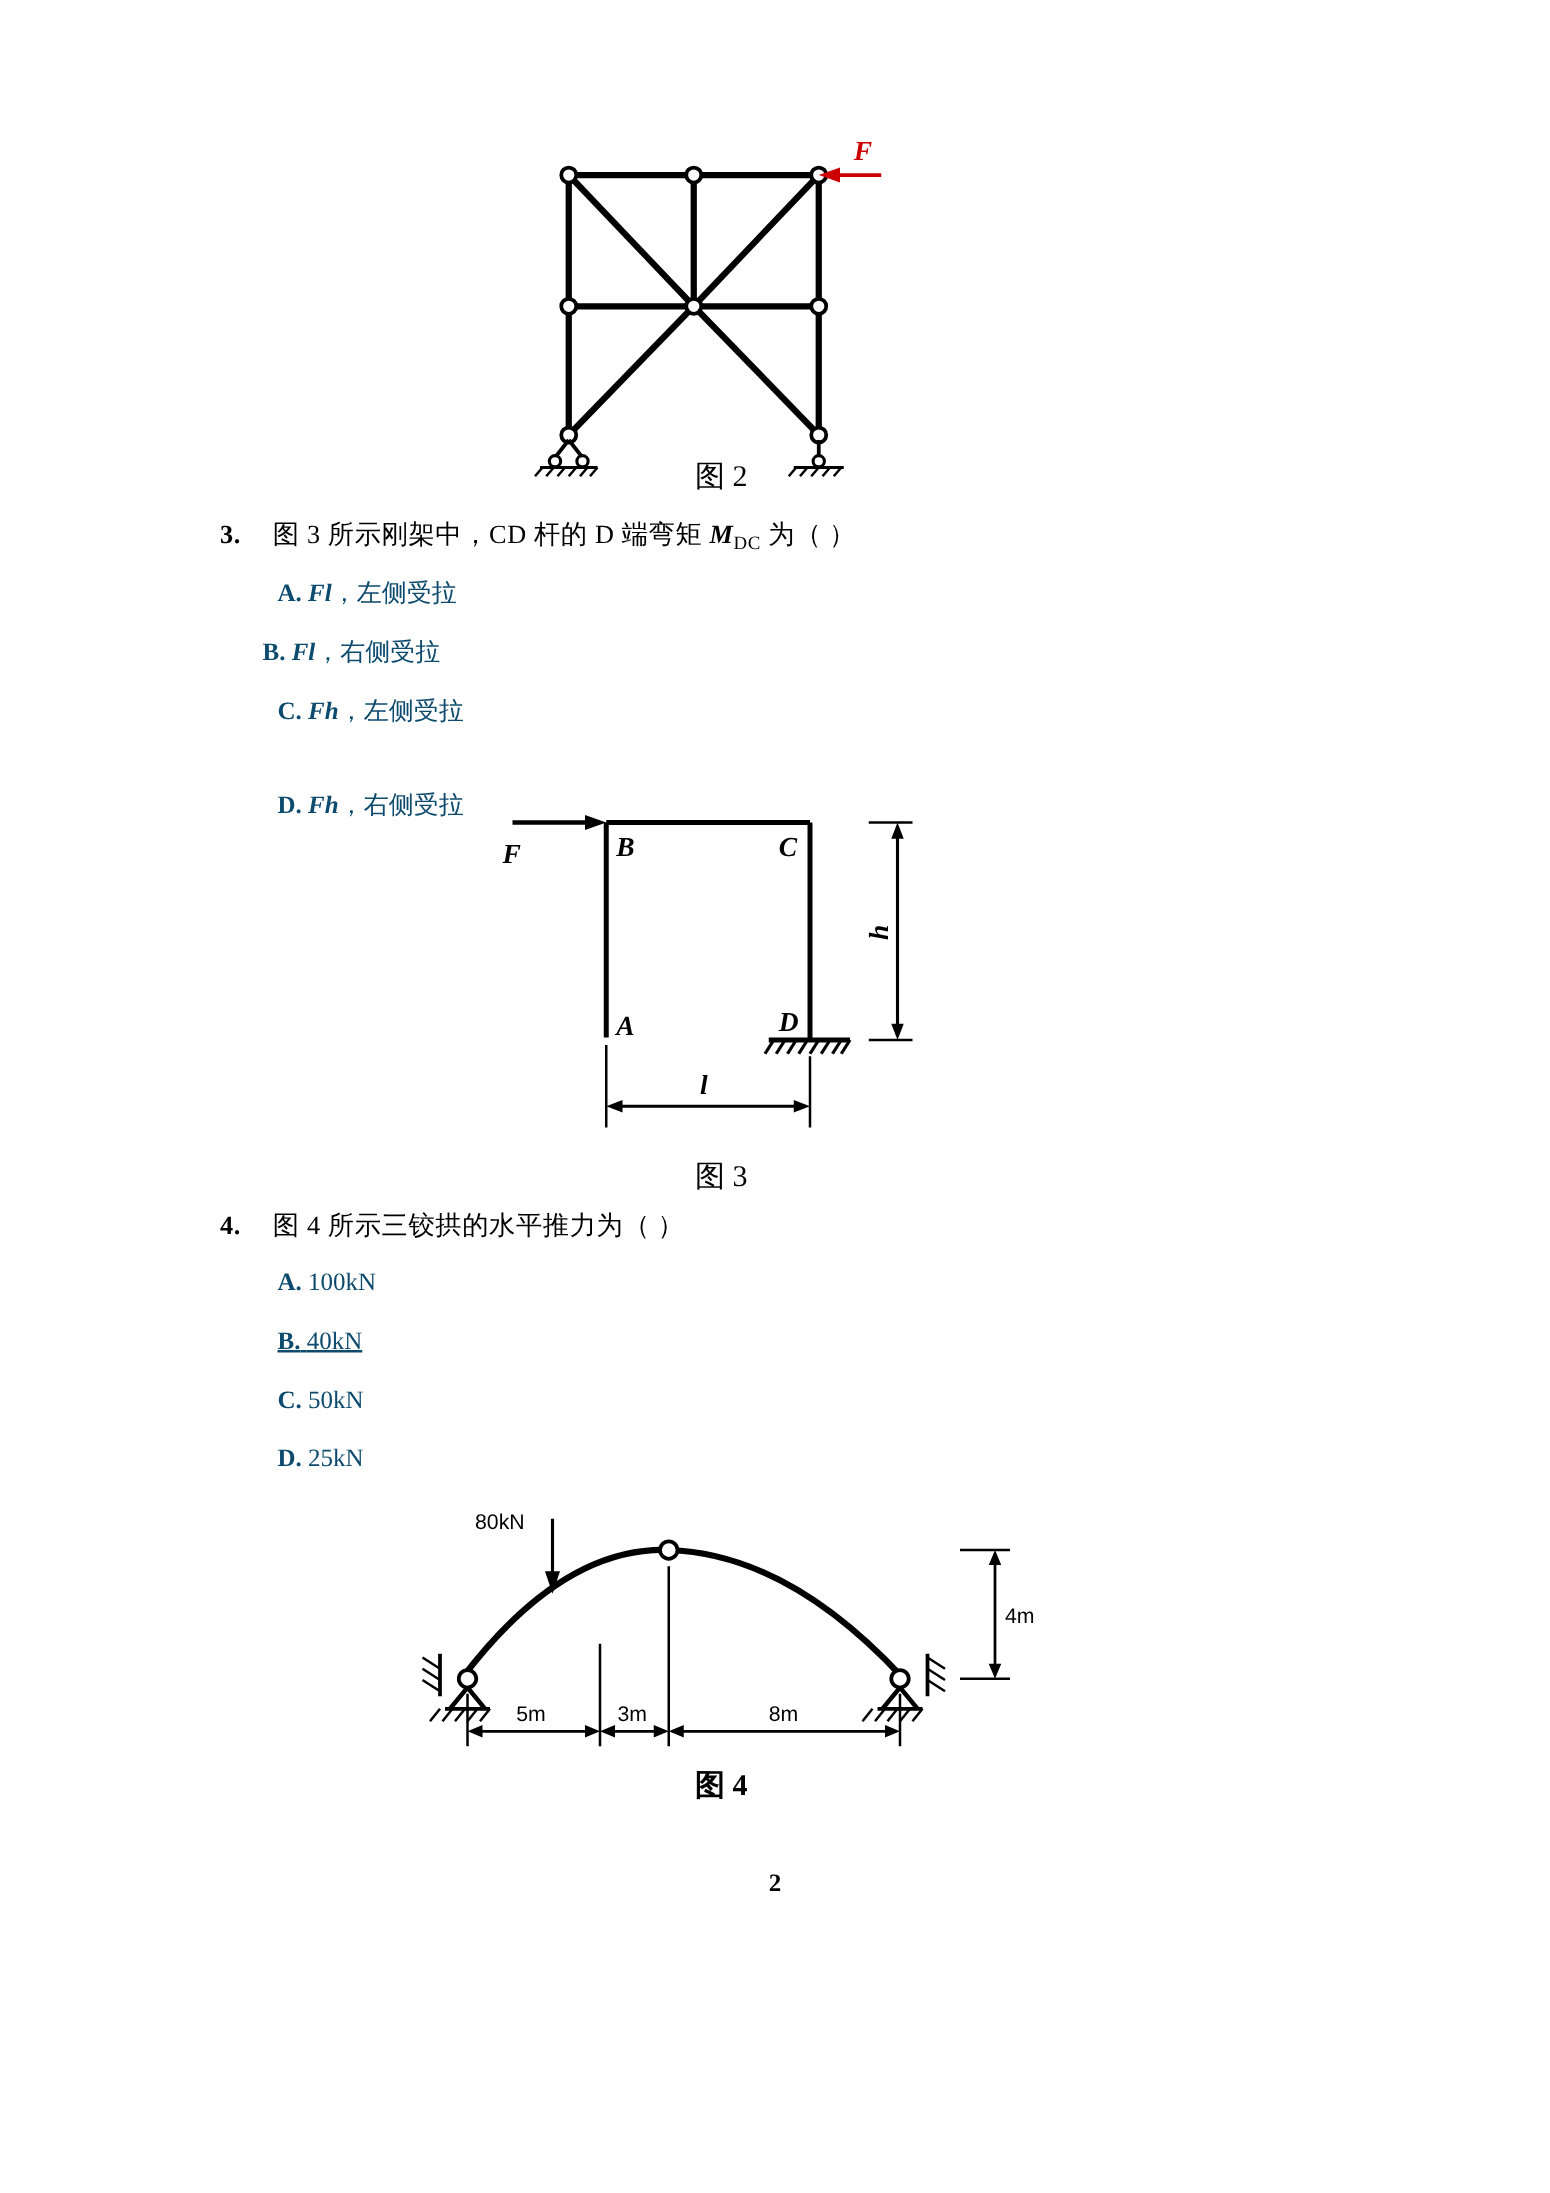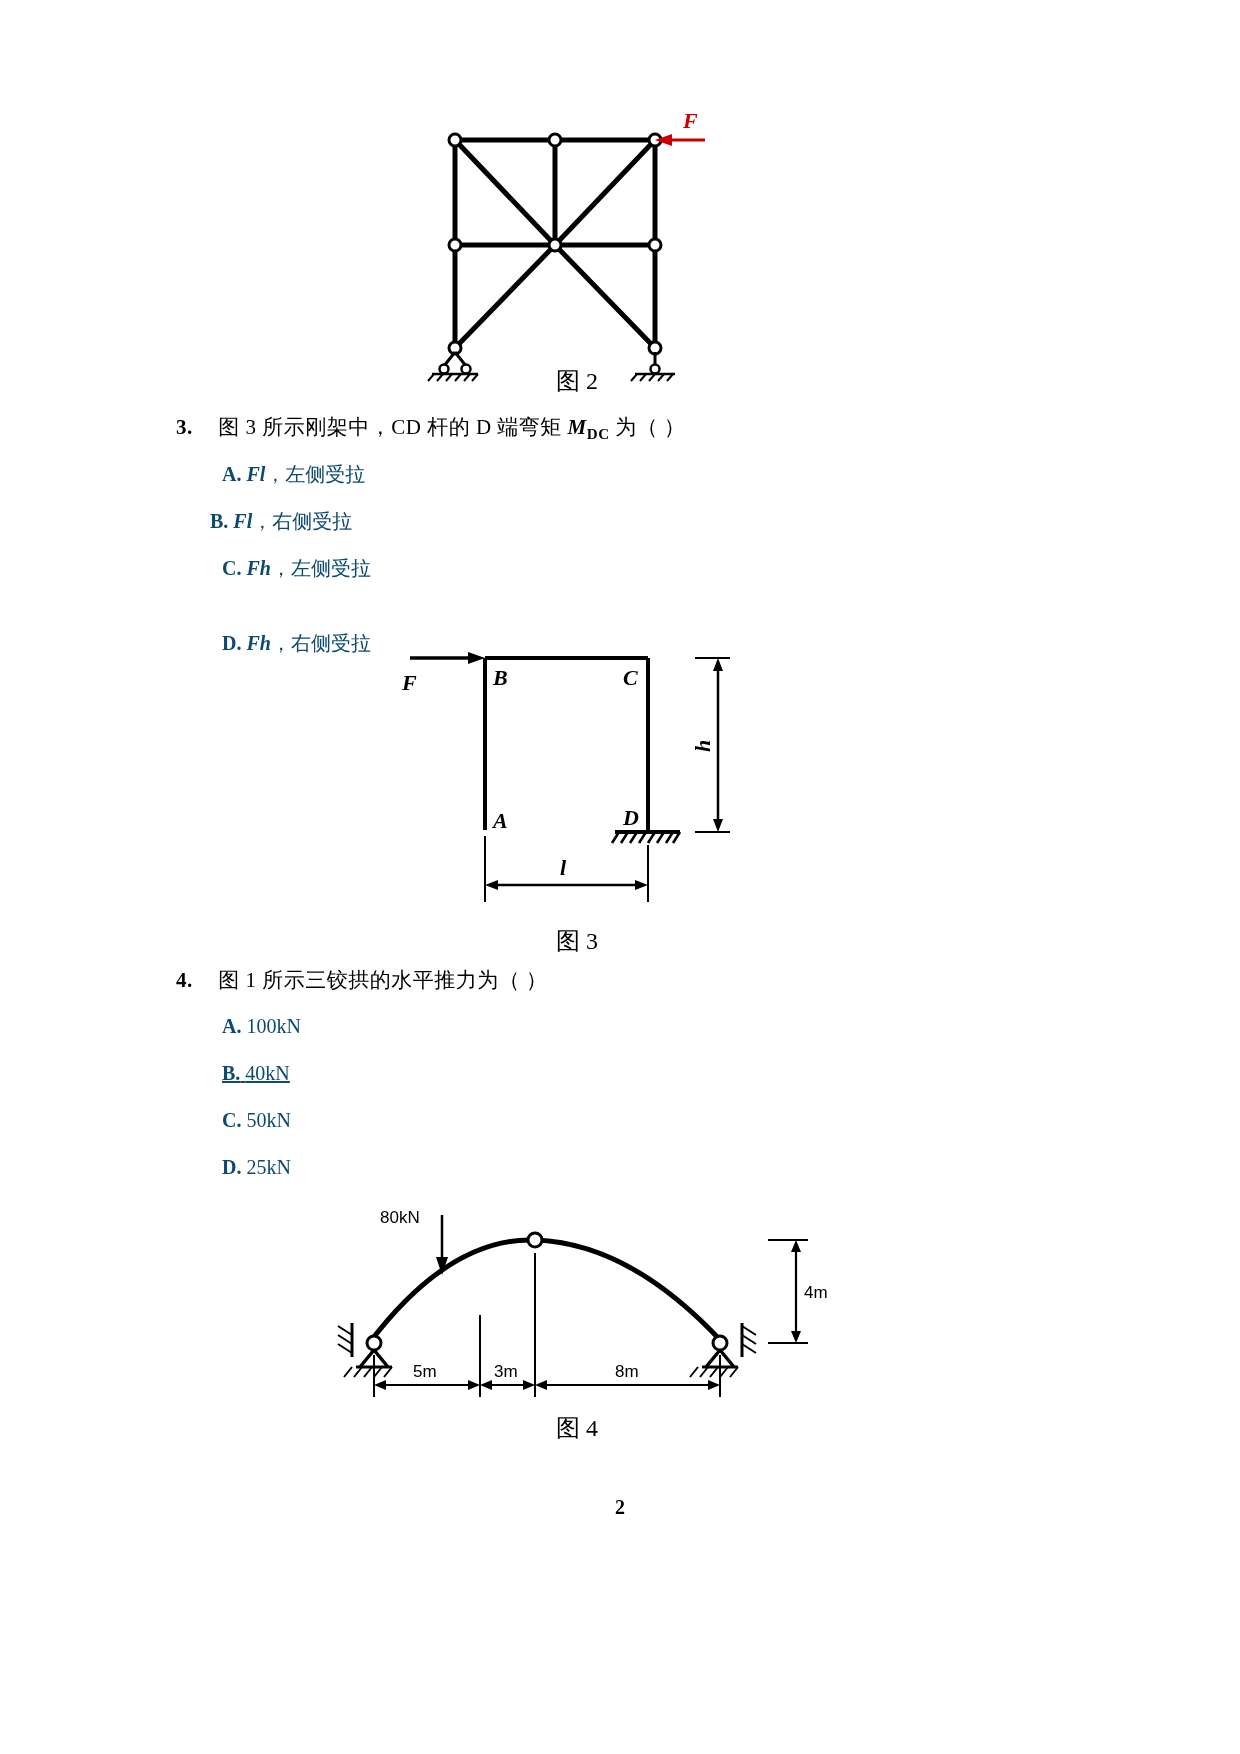--- a/index.html
+++ b/index.html
@@ -134,21 +134,21 @@
     <div class="lblwrap" style="position:absolute;left:283px;top:8px;">
       <span class="lbl" style="font-size:22px;color:#cc0000;display:inline-block;">F</span>
     </div>
   </div>
 
   <div class="figcap" style="left:556px;top:365px;">图 2</div>
 
   <div class="qline" style="left:176px;top:413px;">
     <span class="qnum">3.</span>
     <span style="display:inline-block;width:14px;"></span>
-    <span>图 3 所示刚架中，CD 杆的 D 端弯矩 </span><span class="ital">M</span><sub style="font-weight:bold;">DC</sub><span> 为（        ）</span>
+    <span>图 3 所示刚架中，CD 杆的 D 端弯矩 </span><span class="ital">M</span><sub style="font-weight:normal;">DC</sub><span> 为（        ）</span>
   </div>
 
   <div class="opt" style="left:222px;top:461px;">
     <b>A.</b>
     <span class="ital">Fl</span><span>，左侧受拉</span>
   </div>
   <div class="opt" style="left:210px;top:508px;">
     <b>B.</b>
     <span class="ital">Fl</span><span>，右侧受拉</span>
   </div>
@@ -213,21 +213,21 @@
       <text class="lbl" x="330" y="112" transform="rotate(-90 330 112)">h</text>
       <text class="lbl" x="180" y="235">l</text>
     </svg>
   </div>
 
   <div class="figcap" style="left:556px;top:925px;">图 3</div>
 
   <div class="qline" style="left:176px;top:966px;">
     <span class="qnum">4.</span>
     <span style="display:inline-block;width:14px;"></span>
-    <span>图 1 所示三铰拱的水平推力为（        ）</span>
+    <span>图 4 所示三铰拱的水平推力为（        ）</span>
   </div>
 
   <div class="opt" style="left:222px;top:1015px;">
     <b>A.</b>
     <span>100kN</span>
   </div>
   <div class="opt" style="left:222px;top:1062px;text-decoration:underline;">
     <b>B.</b>
     <span>40kN</span>
   </div>
@@ -314,17 +314,17 @@
         <line x1="213" y1="190" x2="382" y2="190" stroke="#000" stroke-width="2.2"></line>
         <polygon points="205,190 217,185 217,195" fill="#000"></polygon>
         <polygon points="390,190 378,185 378,195" fill="#000"></polygon>
       </g>
       <text class="dimlbl" x="83" y="182">5m</text>
       <text class="dimlbl" x="164" y="182">3m</text>
       <text class="dimlbl" x="285" y="182">8m</text>
     </svg>
   </div>
 
-  <div class="figcap" style="left:556px;top:1412px;">图 4</div>
+  <div class="figcap" style="left:556px;top:1412px;font-weight:bold;">图 4</div>
 
   <div class="pagenum" style="top:1496px;">2</div>
 
 </div>
 
 </body></html>

